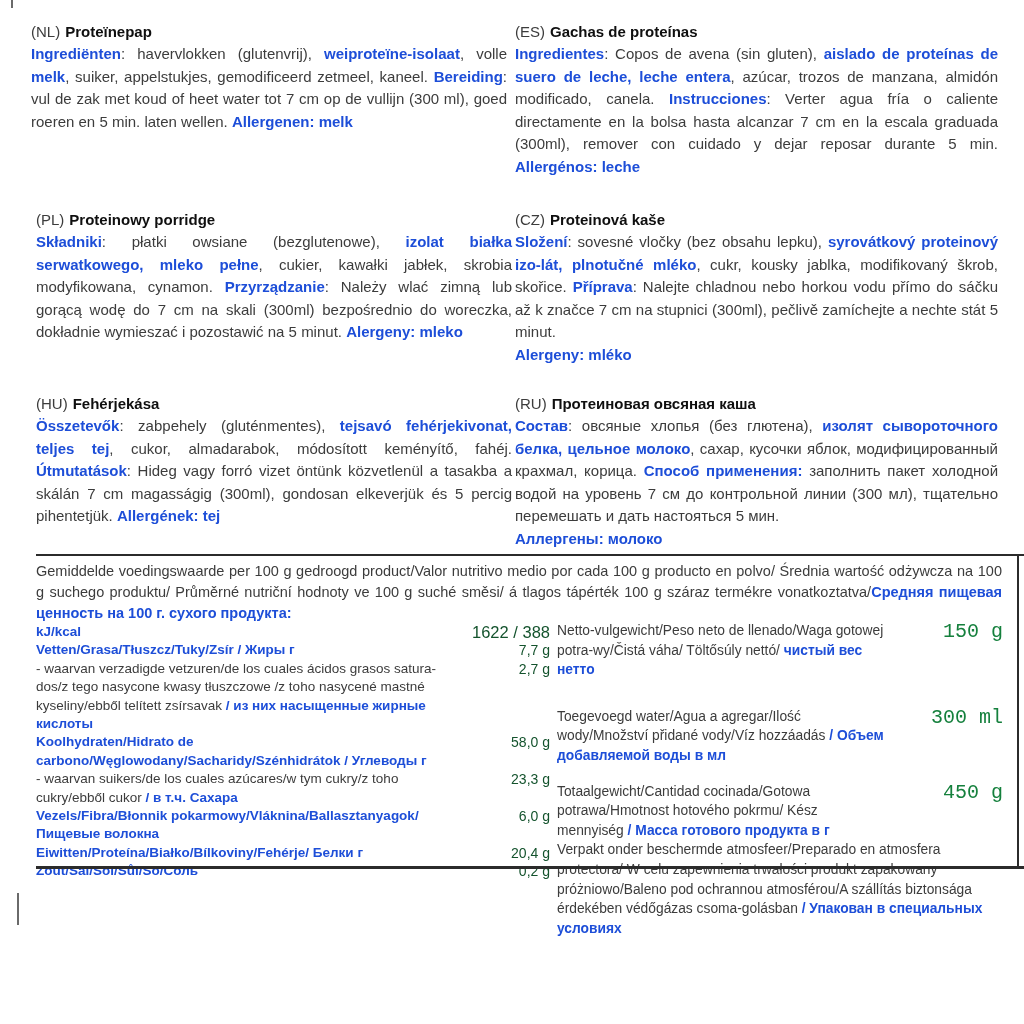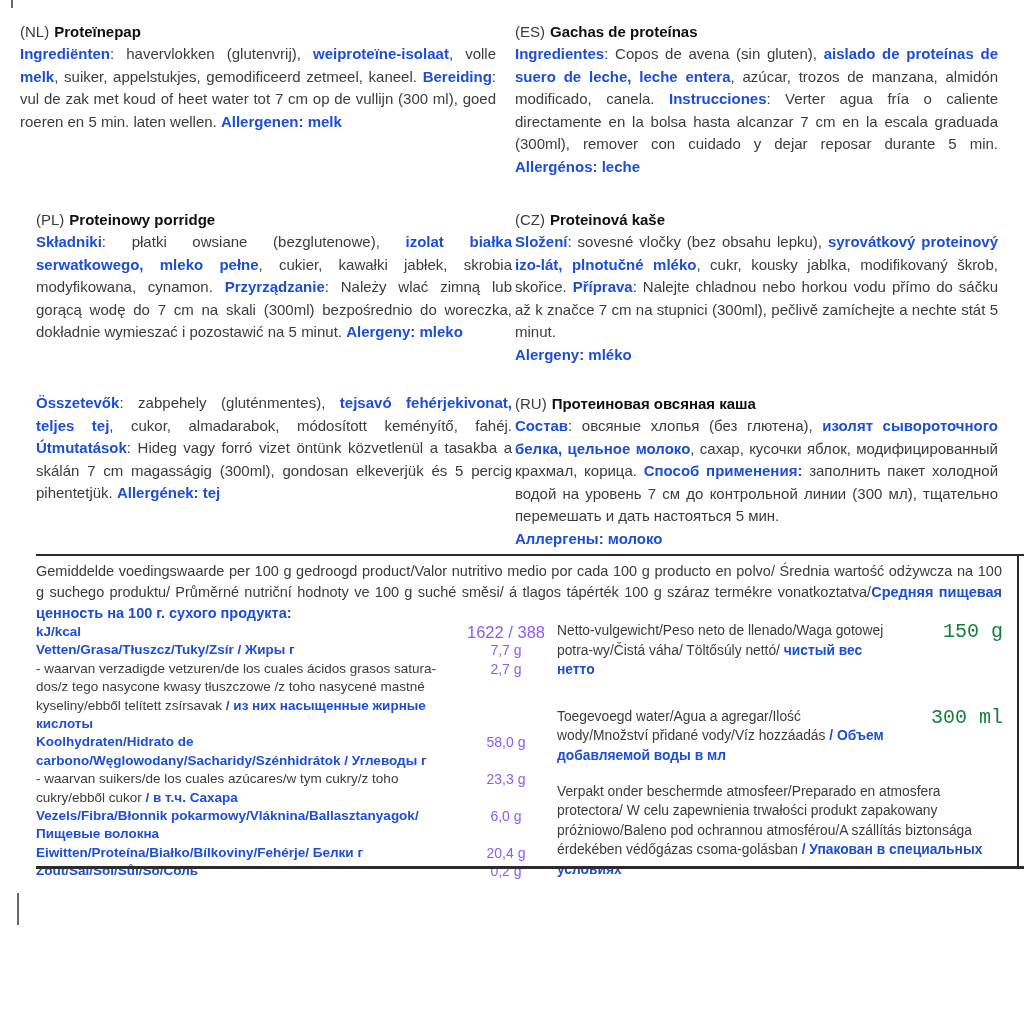--- a/index.html
+++ b/index.html
@@ -11,38 +11,38 @@
   .mark-left{position:absolute;left:17px;top:893px;width:2px;height:32px;background:#6a6a6a;}
 
   
   .section{position:absolute;font-size:15px;line-height:22.5px;text-align:justify;color:#3c3c3c;}
   .section h3{margin:0;font-size:15px;font-weight:400;line-height:23px;color:#3c3c3c;}
   .section h3 .code{margin-right:5px;font-weight:400;}
   .section h3 .title{font-weight:700;color:#0f0f0f;}
   .section p{margin:0;}
   .b{font-weight:700;color:#1d4ed8;}
 
-  #sec-nl{left:20px;top:20px;width:476px;}
+  #sec-nl{left:31px;top:20px;width:476px;}
   #sec-es{left:515px;top:20px;width:483px;}
   #sec-pl{left:36px;top:208px;width:476px;}
   #sec-cz{left:515px;top:208px;width:483px;}
   #sec-hu{left:36px;top:392px;width:476px;}
   #sec-ru{left:515px;top:392px;width:483px;}
 
   
   .rule-top{position:absolute;left:36px;top:554px;width:988px;height:2px;background:#2b2b2b;}
   .rule-bottom{position:absolute;left:36px;top:866px;width:988px;height:3px;background:#2b2b2b;}
   .rule-right{position:absolute;left:1017px;top:554px;width:2px;height:315px;background:#2b2b2b;}
 
   .tbl-header{position:absolute;left:36px;top:561px;width:966px;margin:0;font-size:14.5px;line-height:20.8px;text-align:justify;color:#3c3c3c;}
 
   .col-left{position:absolute;left:36px;top:623px;width:514px;}
   .nrow{display:flex;align-items:flex-start;font-size:13.5px;line-height:18.4px;}
   .nlabel{flex:1;color:#3c3c3c;}
-  .nval{width:88px;text-align:center;color:#8b5cf6;white-space:nowrap;font-size:14px;}
+  .nval{width:88px;text-align:right;color:#14532d;white-space:nowrap;font-size:14px;}
   .nval.big{font-size:16.5px;line-height:18px;}
 
   .col-right{position:absolute;left:557px;top:621px;width:446px;}
   .vrow{display:flex;align-items:flex-start;font-size:13.8px;line-height:19.6px;color:#3c3c3c;gap:26px;}
   .vlabel{flex:1;}
   .vval{width:90px;text-align:right;font-size:20px;line-height:21px;color:#15803d;white-space:nowrap;font-family:Liberation Mono, monospace;}
   .vrow.gap-lg{margin-bottom:27px;}
   .vrow.gap-sm{margin-bottom:16px;}
 </style>
 </head>
@@ -67,20 +67,21 @@
     <h3><span class="code">(PL)</span><span class="title">Proteinowy porridge</span></h3>
     <p><span class="b">Składniki</span><span>: płatki owsiane (bezglutenowe), </span><span class="b">izolat białka serwatkowego, mleko pełne</span><span>, cukier, kawałki jabłek, skrobia modyfikowana, cynamon. </span><span class="b">Przyrządzanie</span><span>: Należy wlać zimną lub gorącą wodę do 7 cm na skali (300ml) bezpośrednio do woreczka, dokładnie wymieszać i pozostawić na 5 minut. </span><span class="b">Alergeny: mleko</span></p>
   </section>
 
   <section class="section" id="sec-cz">
     <h3><span class="code">(CZ)</span><span class="title">Proteinová kaše</span></h3>
     <p><span class="b">Složení</span><span>: sovesné vločky (bez obsahu lepku), </span><span class="b">syrovátkový proteinový izo-lát, plnotučné mléko</span><span>, cukr, kousky jablka, modifikovaný škrob, skořice. </span><span class="b">Příprava</span><span>: Nalejte chladnou nebo horkou vodu přímo do sáčku až k značce 7 cm na stupnici (300ml), pečlivě zamíchejte a nechte stát 5 minut.</span><br><span class="b">Alergeny: mléko</span></p>
   </section>
 
   <section class="section" id="sec-hu">
+    <h3><span class="code">(HU)</span><span class="title">Fehérjekása</span></h3>
     <p><span class="b">Összetevők</span><span>: zabpehely (gluténmentes), </span><span class="b">tejsavó fehérjekivonat, teljes tej</span><span>, cukor, almadarabok, módosított keményítő, fahéj. </span><span class="b">Útmutatások</span><span>: Hideg vagy forró vizet öntünk közvetlenül a tasakba a skálán 7 cm magasságig (300ml), gondosan elkeverjük és 5 percig pihentetjük. </span><span class="b">Allergének: tej</span></p>
   </section>
 
   <section class="section" id="sec-ru">
     <h3><span class="code">(RU)</span><span class="title">Протеиновая овсяная каша</span></h3>
     <p><span class="b">Состав</span><span>: овсяные хлопья (без глютена), </span><span class="b">изолят сывороточного белка, цельное молоко</span><span>, сахар, кусочки яблок, модифицированный крахмал, корица. </span><span class="b">Способ применения:</span><span> заполнить пакет холодной водой на уровень 7 см до контрольной линии (300 мл), тщательно перемешать и дать настояться 5 мин.</span><br><span class="b">Аллергены: молоко</span></p>
   </section>
 
   <div class="rule-top"></div>
 
@@ -124,20 +125,24 @@
   <div class="col-right">
     <div class="vrow gap-lg">
       <div class="vlabel"><span>Netto-vulgewicht/Peso neto de llenado/Waga gotowej potra-wy/Čistá váha/ Töltősúly nettó/ </span><span class="b">чистый вес нетто</span></div>
       <div class="vval">150 g</div>
     </div>
     <div class="vrow gap-sm">
       <div class="vlabel"><span>Toegevoegd water/Agua a agregar/Ilość wody/Množství přidané vody/Víz hozzáadás </span><span class="b">/ Объем добавляемой воды в мл</span></div>
       <div class="vval">300 ml</div>
     </div>
     <div class="vrow">
+      <div class="vlabel"><span>Totaalgewicht/Cantidad cocinada/Gotowa potrawa/Hmotnost hotového pokrmu/ Kész mennyiség </span><span class="b">/ Масса готового продукта в г</span></div>
+      <div class="vval">450 g</div>
+    </div>
+    <div class="vrow">
       <div class="vlabel"><span>Verpakt onder beschermde atmosfeer/Preparado en atmosfera protectora/ W celu zapewnienia trwałości produkt zapakowany próżniowo/Baleno pod ochrannou atmosférou/A szállítás biztonsága érdekében védőgázas csoma-golásban </span><span class="b">/ Упакован в специальных условиях</span></div>
     </div>
   </div>
 
   <div class="rule-bottom"></div>
   <div class="rule-right"></div>
 
 </div>
 
 </body></html>

